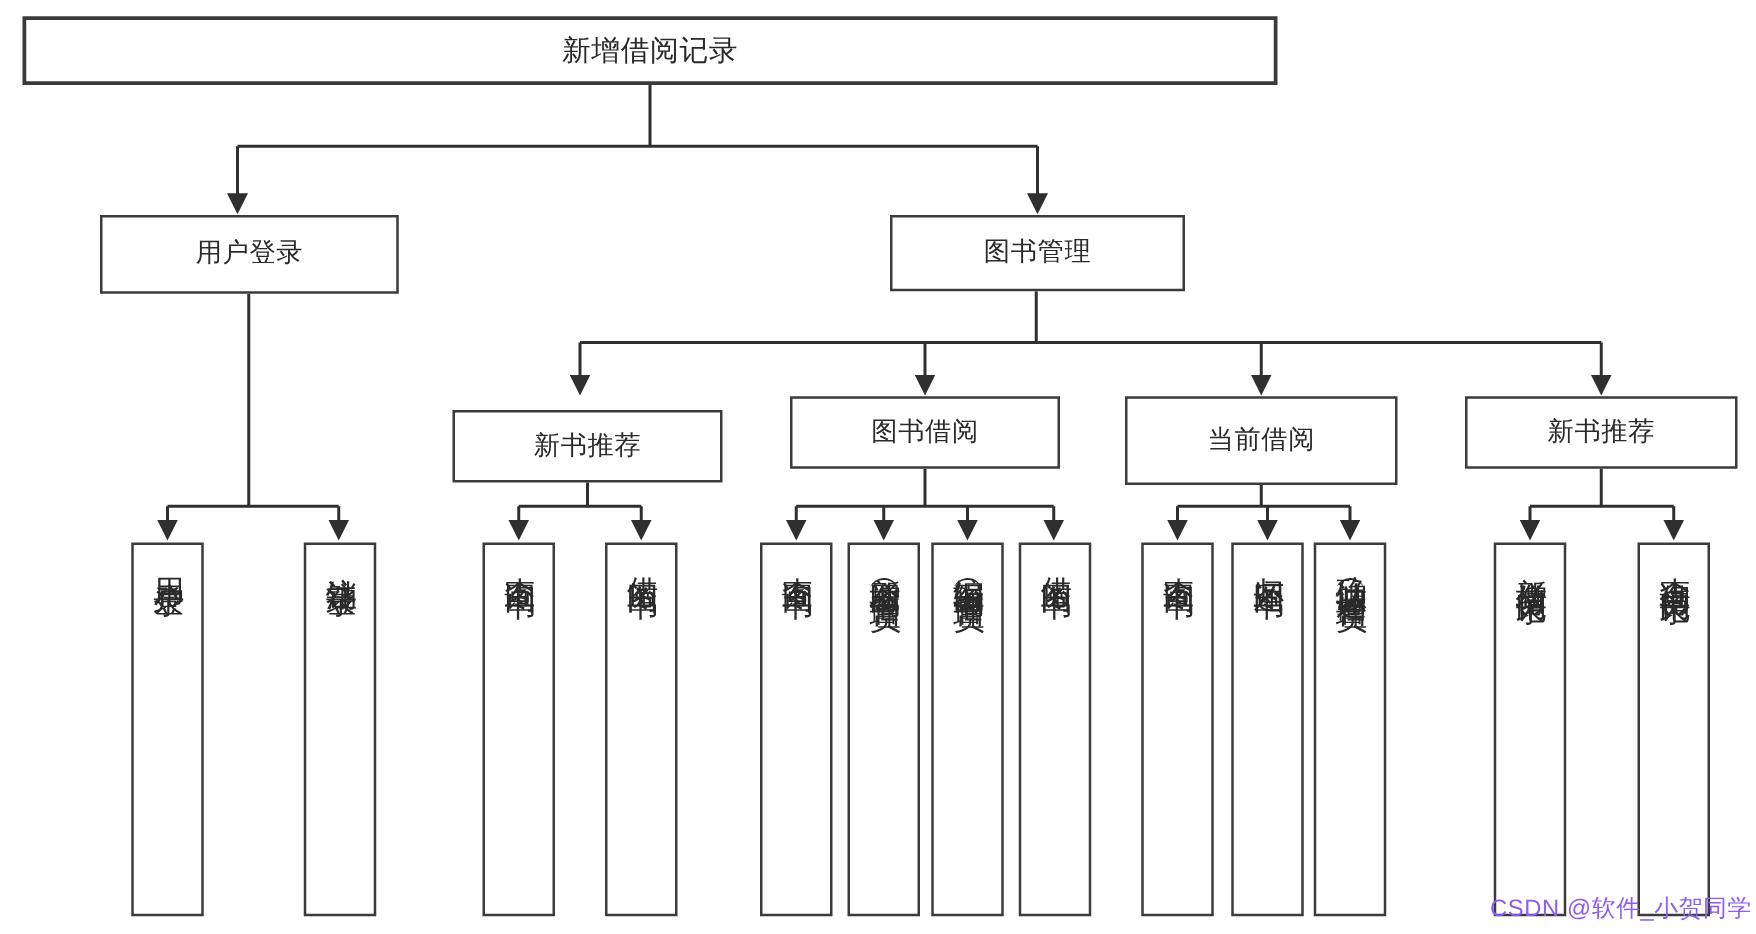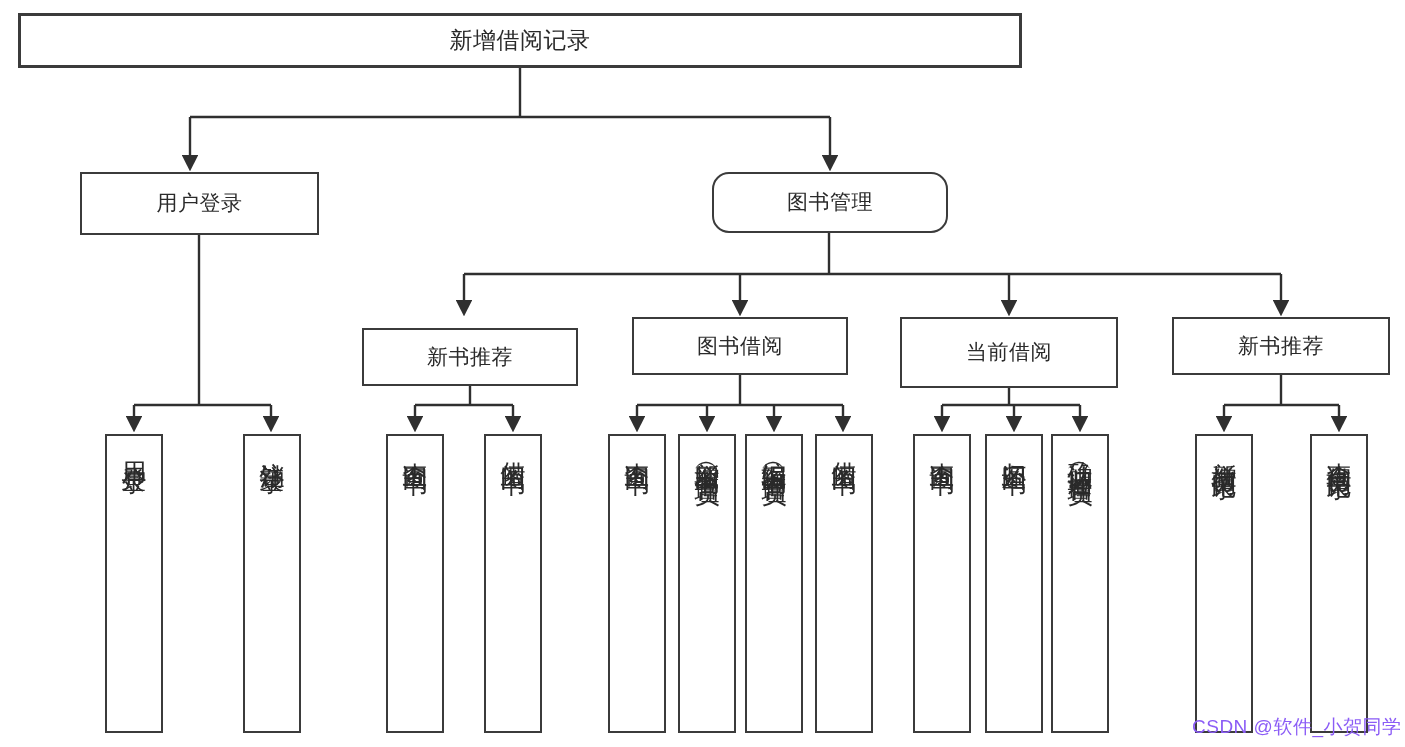--- a/index.html
+++ b/index.html
@@ -130,21 +130,21 @@
     </g>
   </svg>
 
   <div class="node h-node root" style="left:18px; top:13px; width:1004px; height:55px;">
     <span class="node-label">新增借阅记录</span>
   </div>
 
   <div class="node h-node" style="left:80px; top:172px; width:239px; height:63px;">
     <span class="node-label">用户登录</span>
   </div>
-  <div class="node h-node" style="left:712px; top:172px; width:236px; height:61px;border-radius:17px;">
+  <div class="node h-node" style="left:712px; top:172px; width:236px; height:61px;">
     <span class="node-label">图书管理</span>
   </div>
 
   <div class="node h-node" style="left:362px; top:317px; width:216px; height:58px;margin-top:11px;">
     <span class="node-label">新书推荐</span>
   </div>
   <div class="node h-node" style="left:632px; top:317px; width:216px; height:58px;">
     <span class="node-label">图书借阅</span>
   </div>
   <div class="node h-node" style="left:900px; top:317px; width:218px; height:71px;">

